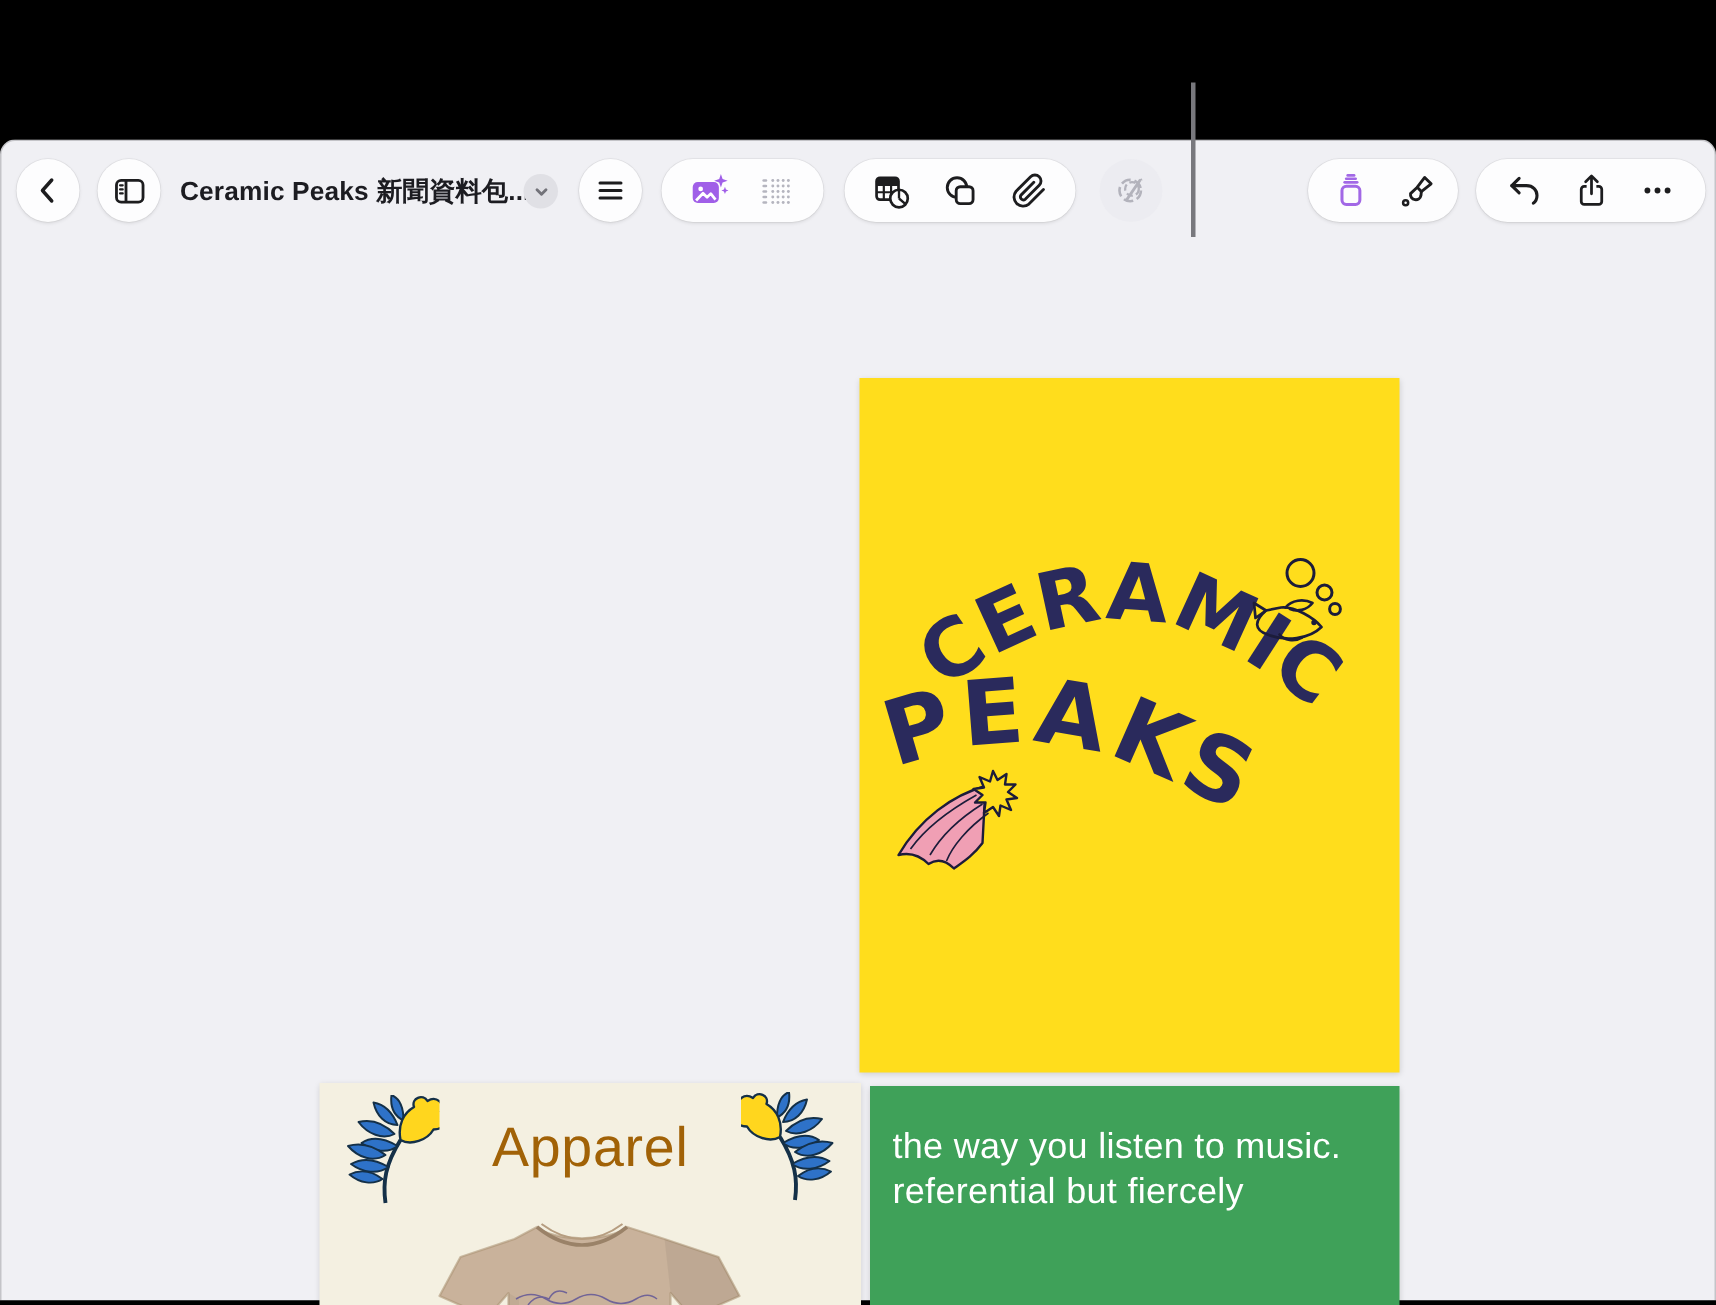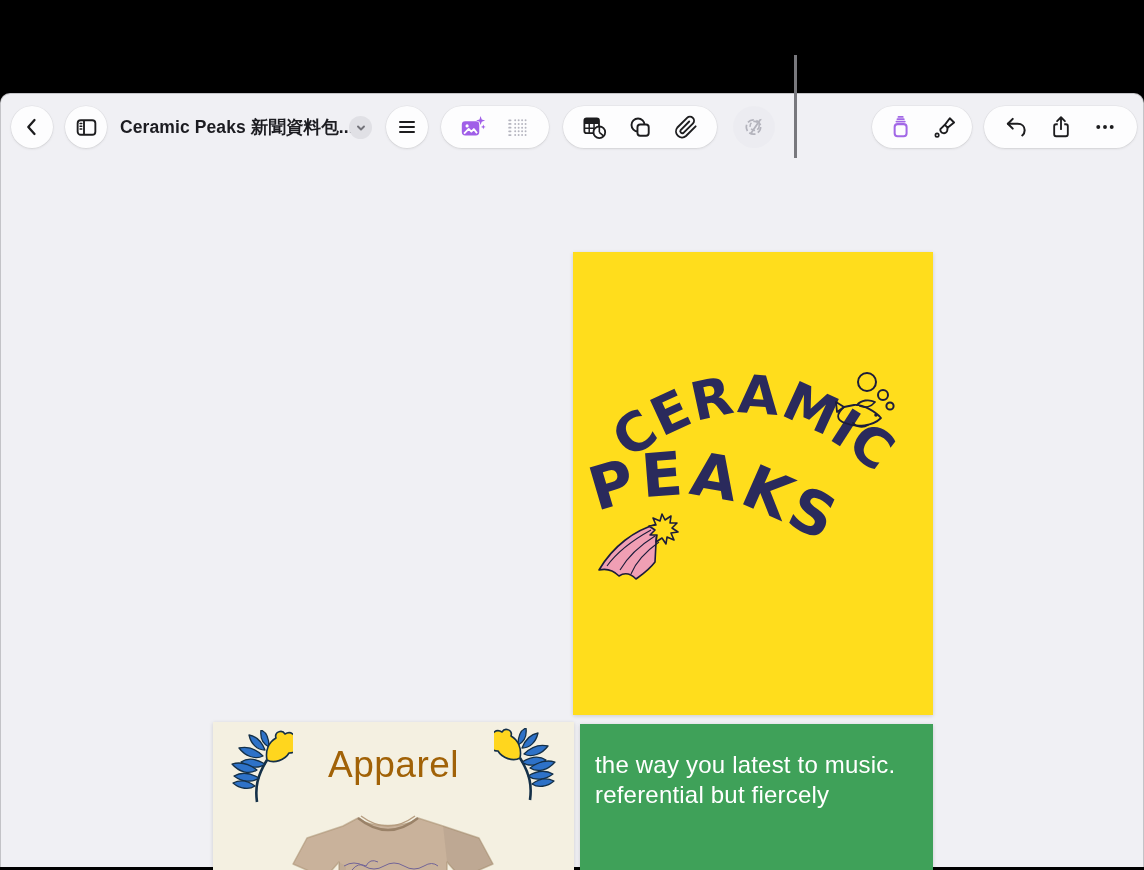--- a/index.html
+++ b/index.html
@@ -278,21 +278,21 @@
           <circle cx="158" cy="78" r="9" fill="#c9b29b"></circle>
           <circle cx="150" cy="120" r="10" fill="#c9b29b"></circle>
           <path d="M84 58 q6 -8 14 -4 q4 -8 12 -4"></path>
           <path d="M96 132 v14 M112 100 v22 M130 90 v16"></path>
         </g>
       </svg>
     </div>
 
     <div class="card" id="quote-card">
       <div id="quote-text">
-        <div>the way you latest to music.</div>
+        <div>the way you listen to music.</div>
         <div>referential but fiercely</div>
 
       </div>
     </div>
 
   </div>
 
   <div id="connector"></div>
 
 </div>

